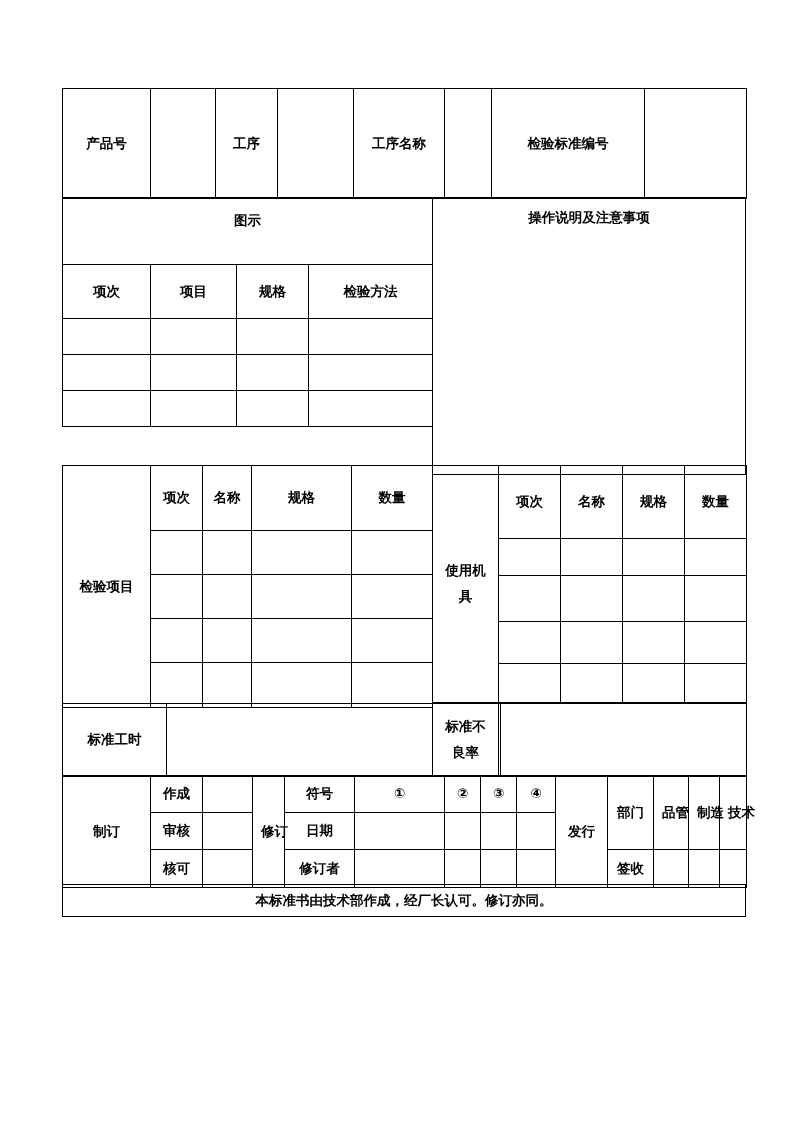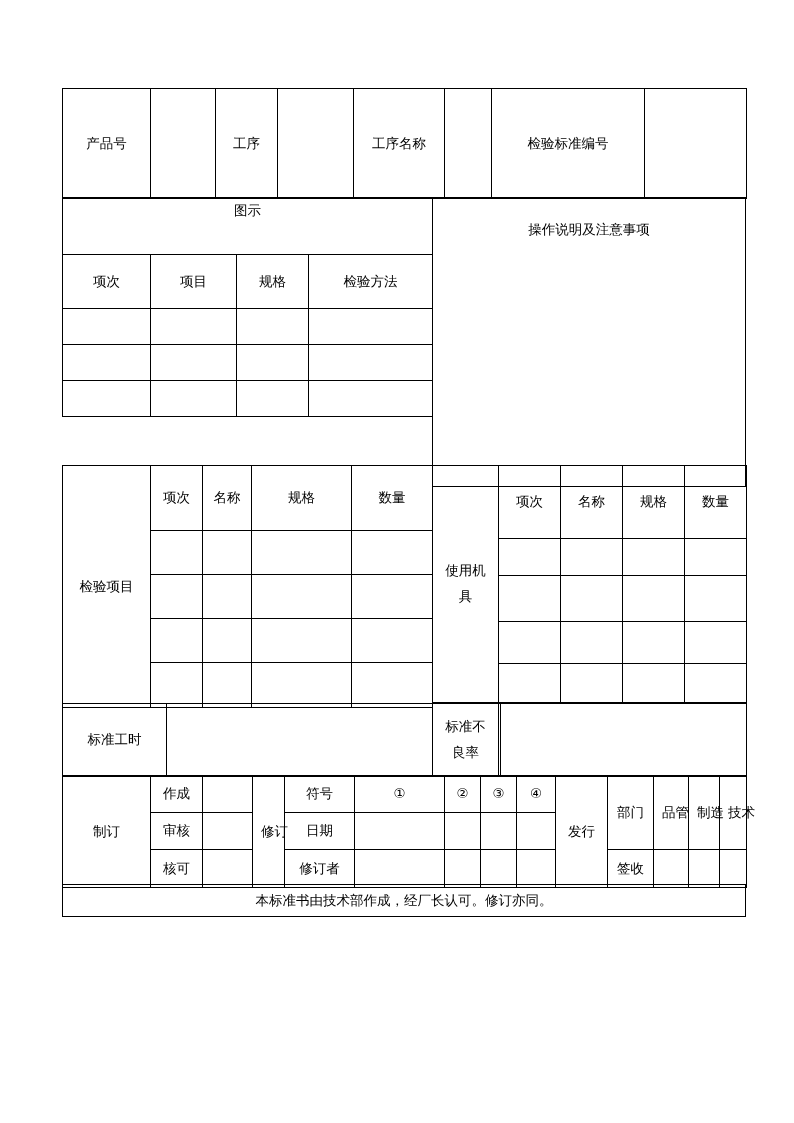--- a/index.html
+++ b/index.html
@@ -22,20 +22,21 @@
     top: 0;
     width: 794px;
     height: 1123px;
   }
   .sheet {
     position: absolute;
     left: 62px;
     top: 88px;
     width: 684px;
     height: 828px;
+    font-weight: bold;
   }
 
   
   table.grid {
     border-collapse: collapse;
     table-layout: fixed;
     width: 100%;
   }
   table.grid td {
     border: 1px solid #000000;
@@ -103,21 +104,21 @@
     <div class="blk" id="blk-left-mid">
       <table class="grid">
         <colgroup>
           <col style="width:88px">
             <col style="width:86px">
           <col style="width:72px">
             <col style="width:124px">
         </colgroup>
         <tbody>
             <tr>
-          <td class="l" colspan="4" style="height:53px; vertical-align:top; padding-top:3px">图示</td>
+          <td class="l" colspan="4" style="height:53px; vertical-align:top; padding-top:13px">图示</td>
         </tr>
         <tr>
           <td class="c" style="height:53px">项次</td>
           <td class="c">项目</td>
           <td class="c">规格</td>
           <td class="c">检验方法</td>
         </tr>
         <tr>
           <td style="height:35px"></td>
           <td></td>
@@ -137,21 +138,21 @@
           <td></td>
         </tr>
       </tbody>
         </table>
     </div>
 
     <div class="blk" id="blk-right-mid">
       <table class="grid">
         <tbody>
             <tr>
-          <td class="l" style="height:266px; vertical-align:top; padding-top:22px">操作说明及注意事项</td>
+          <td class="l" style="height:266px; vertical-align:top; padding-top:10px">操作说明及注意事项</td>
         </tr>
       </tbody>
         </table>
     </div>
 
     <div class="blk" id="blk-materials">
       <table class="grid">
         <colgroup>
           <col style="width:88px">
             <col style="width:52px">

